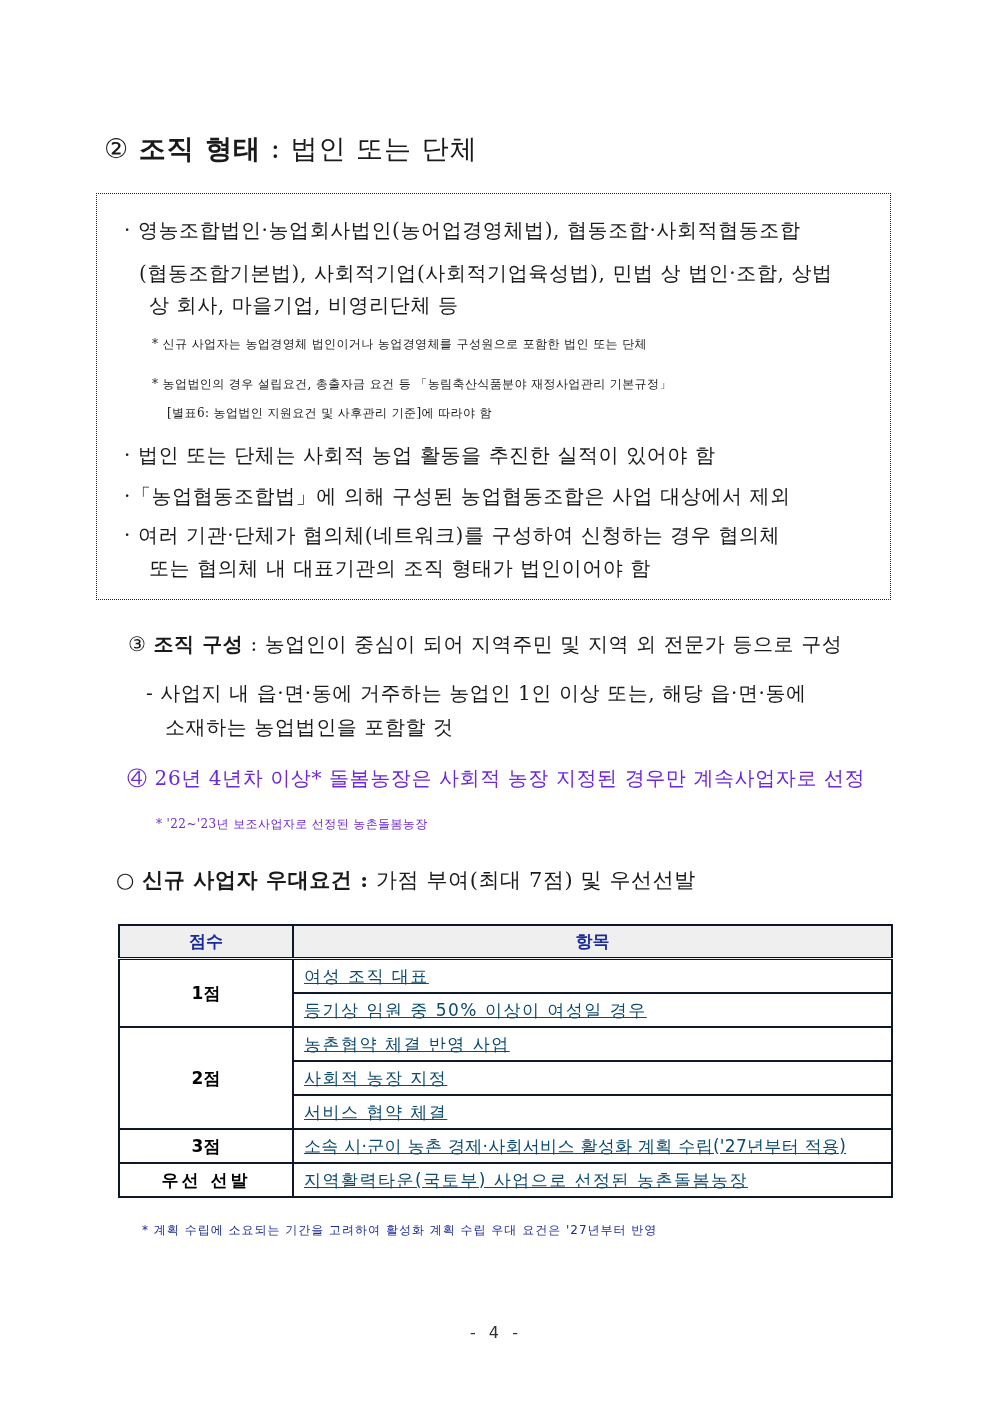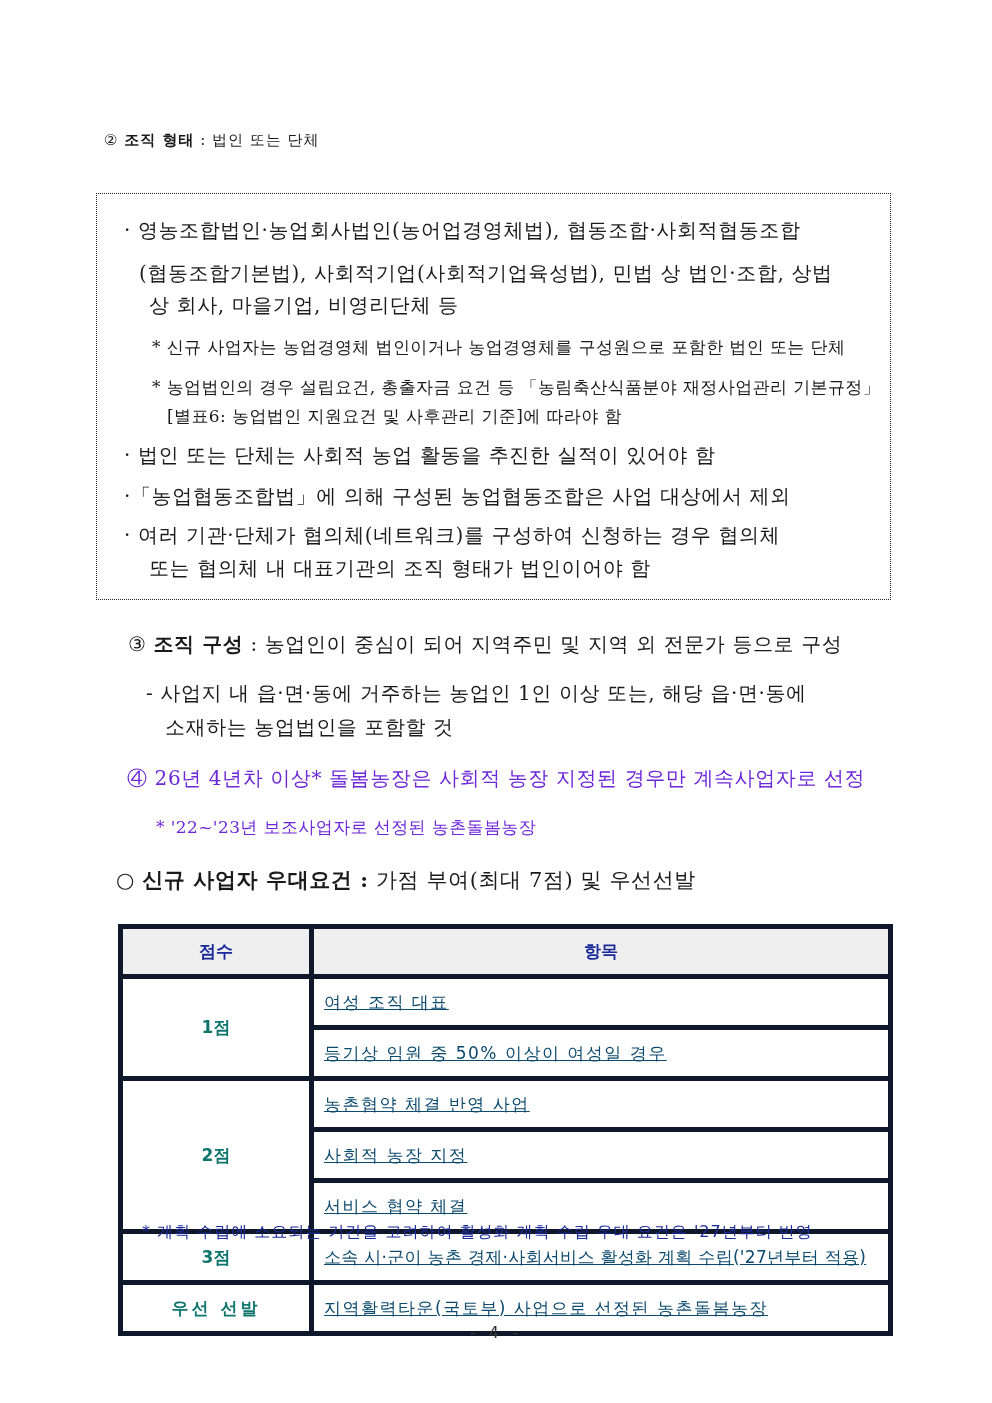--- a/index.html
+++ b/index.html
@@ -3,49 +3,49 @@
 <meta charset="utf-8">
 <style>
   html, body { margin: 0; padding: 0; background: #ffffff; }
   body {
     width: 992px; height: 1403px; position: relative; overflow: hidden;
     font-family: "DejaVu Serif", "Liberation Serif", serif;
     color: #1a1a1a;
   }
   .abs { position: absolute; white-space: nowrap; }
 
-  .sec-title { left: 104px; top: 131px; font-size: 15px; letter-spacing: 1px; }
+  .sec-title { left: 104px; top: 131px; font-size: 27px; letter-spacing: 1px; }
   .sec-title b { font-weight: bold; }
 
   .box {
     position: absolute; left: 96px; top: 193px; width: 793px; height: 405px;
     border: 1.5px dotted #222;
   }
   .line { font-size: 20px; letter-spacing: 0.6px; }
-  .note { font-size: 17px; letter-spacing: 0.4px; }
+  .note { font-size: 12px; letter-spacing: 0.4px; }
 
   .blue { color: #6d28d9; }
   .sub-title { font-size: 20px; letter-spacing: 0.6px; }
   .sub-title b { font-weight: bold; margin-top: 16px; }
 
   .grid {
     position: absolute; left: 118px; top: 924px; width: 775px;
     border: 2px solid #111; border-collapse: collapse;
     font-family: "DejaVu Sans", "Liberation Sans", sans-serif;
     font-size: 17px;
   }
-  .grid td, .grid th { border: 5px solid #0f172a; padding: 7px; height: 32px; }
+  .grid td, .grid th { border: 2px solid #0f172a; padding: 0; height: 32px; }
   .grid th {
     background: #efefef; color: #1a2a9a; font-weight: bold; font-size: 17px;
     height: 31px; border-bottom: 3px double #111;
   }
-  .grid .score { width: 172px; text-align: center; color: #0f766e; font-weight: bold; }
+  .grid .score { width: 172px; text-align: center; color: #000000; font-weight: bold; }
   .grid .item { padding-left: 10px; color: #0c4a6e; letter-spacing: 1.5px; text-decoration: underline; }
 
-  .footnote { left: 142px; top: 1222px; font-size: 16px; color: #1a2a9a; letter-spacing: 1px;
+  .footnote { left: 142px; top: 1222px; font-size: 12px; color: #1a2a9a; letter-spacing: 1px;
     font-family: "DejaVu Sans", "Liberation Sans", sans-serif; }
   .pageno { left: 470px; top: 1323px; font-size: 16px; color: #333;
     font-family: "DejaVu Sans", "Liberation Sans", sans-serif; letter-spacing: 4px; }
 </style>
 </head>
 <body>
 
 <div class="abs sec-title">
   <span>②</span>
   <b>조직 형태</b><span> : </span><span>법인 또는 단체</span>

